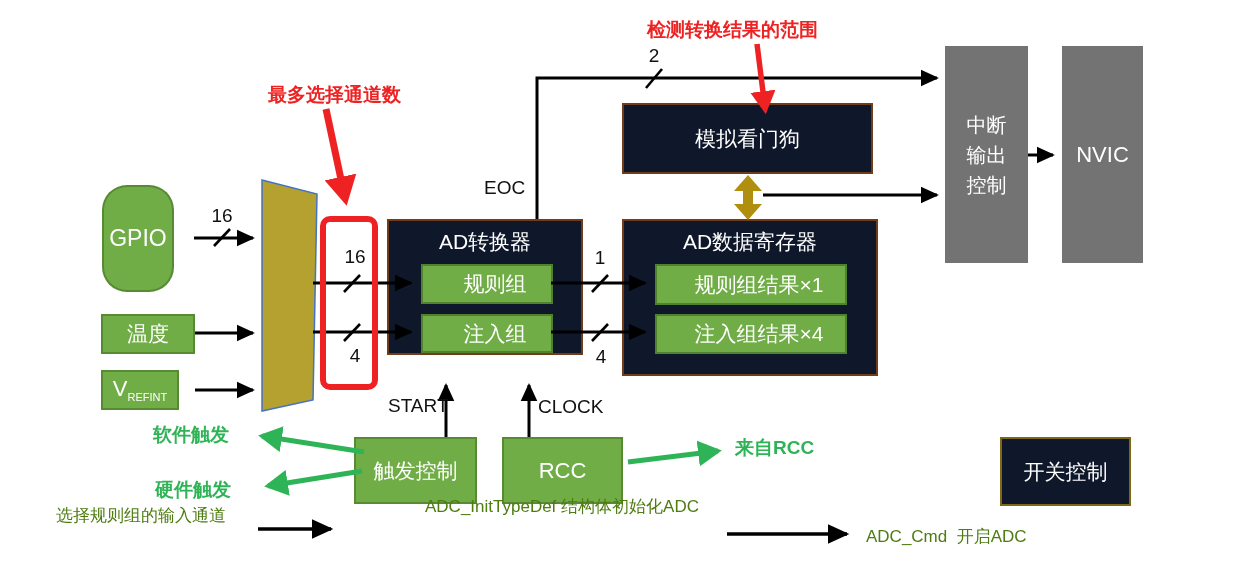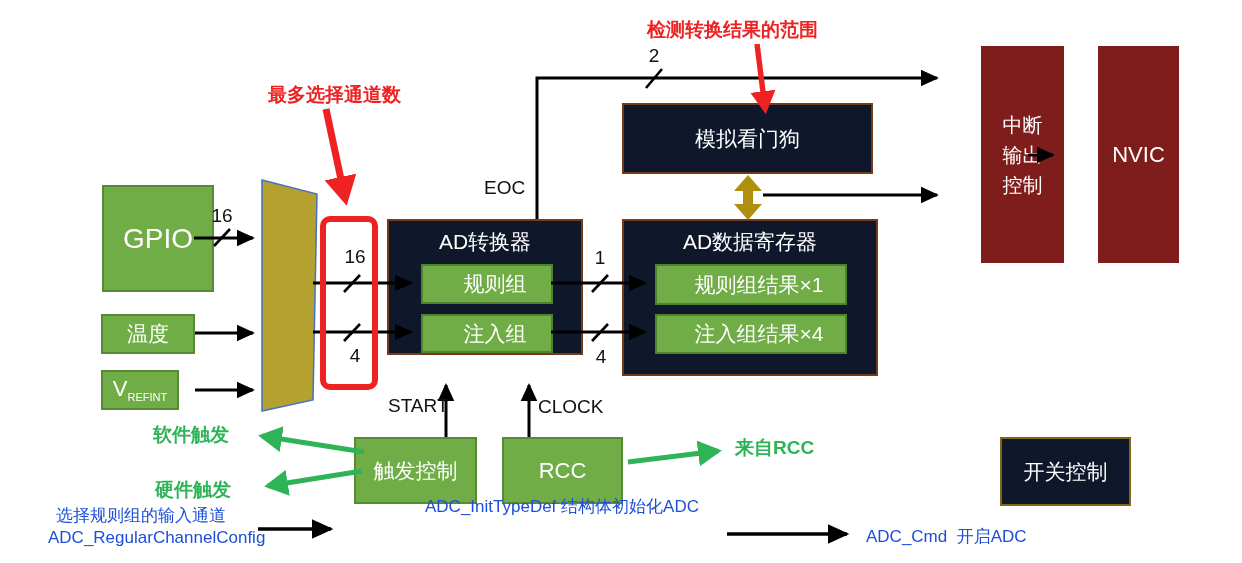--- a/index.html
+++ b/index.html
@@ -8,44 +8,44 @@
     font-family:"Liberation Sans","DejaVu Sans",sans-serif;
   }
   .layer{position:absolute;left:0;top:0;width:1242px;height:563px;}
   svg.wiring{z-index:2;pointer-events:none;}
   .block{
     position:absolute;box-sizing:border-box;display:flex;align-items:center;justify-content:center;
     color:#ffffff;z-index:1;text-align:center;
   }
   .green{background:#70AD47;border:2px solid rgba(70,110,35,.55);}
   .orange{background:#0f172a;border:2px solid rgba(180,85,15,.6);}
-  .teal{background:#7f1d1d;border:none;margin-left:36px;}
+  .teal{background:#737373;border:none;}
   .container-title{
     position:absolute;left:0;right:0;top:7px;text-align:center;color:#fff;
   }
   .inner{position:absolute;box-sizing:border-box;background:#70AD47;border:2px solid rgba(62,100,30,.6);
     display:flex;align-items:center;justify-content:center;color:#fff;padding-left:16px;}
   .lbl{position:absolute;z-index:3;white-space:nowrap;}
   .lbl.red{color:#EE2222;font-weight:600;}
   .lbl.greentxt{color:#2EB457;font-weight:600;}
   .num{font-size:19px;color:#111;}
   .sig{font-size:19px;color:#111;}
-  .cap{font-size:17px;color:#1d4ed8;white-space:pre;}
+  .cap{font-size:17px;color:#4d7c0f;white-space:pre;}
   .redrect{
     position:absolute;left:320px;top:216px;width:58px;height:174px;box-sizing:border-box;
     border:6px solid #EE2222;border-radius:10px;z-index:3;background:transparent;
   }
   sub.vsub{font-size:11px;}
 </style>
 </head>
 <body>
 
 <div class="canvas">
 
-  <div class="block green" style="left:102px;top:185px;width:112px;height:107px;font-size:28px;">
+  <div class="block green" style="left:102px;top:185px;width:72px;height:107px;font-size:23px;border-radius:25px;">
     <span>GPIO</span>
   </div>
 
   <div class="block green" style="left:101px;top:314px;width:94px;height:40px;font-size:21px;">
     <span>温度</span>
   </div>
 
   <div class="block green" style="left:101px;top:370px;width:78px;height:40px;font-size:22px;">
     <span><span>V</span><sub class="vsub">REFINT</sub></span>
   </div>
@@ -168,17 +168,16 @@
   <div class="lbl sig" style="left:538px;top:396px;">CLOCK</div>
 
   <div class="lbl red" style="left:268px;top:82px;font-size:19px;">最多选择通道数</div>
   <div class="lbl red" style="left:647px;top:17px;font-size:19px;">检测转换结果的范围</div>
 
   <div class="lbl greentxt" style="left:153px;top:422px;font-size:19px;">软件触发</div>
   <div class="lbl greentxt" style="left:155px;top:477px;font-size:19px;">硬件触发</div>
   <div class="lbl greentxt" style="left:735px;top:435px;font-size:19px;">来自RCC</div>
 
   <div class="lbl cap" style="left:56px;top:504px;">选择规则组的输入通道</div>
-  <div class="lbl cap" style="left:48px;top:528px;">ADC_RegularChannelConfig</div>
   <div class="lbl cap" style="left:425px;top:495px;">ADC_InitTypeDef 结构体初始化ADC</div>
   <div class="lbl cap" style="left:866px;top:525px;">ADC_Cmd  开启ADC</div>
 
 </div>
 
 </body></html>

